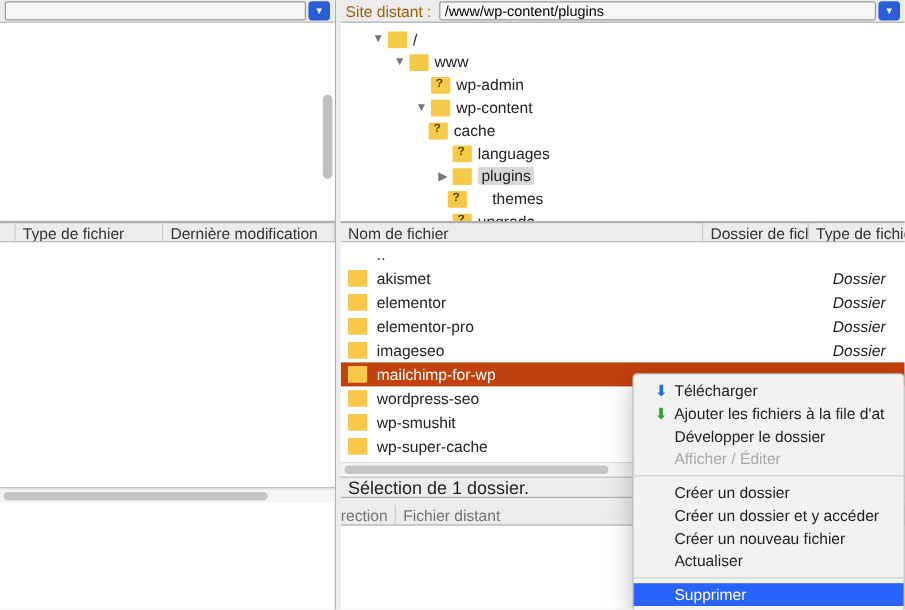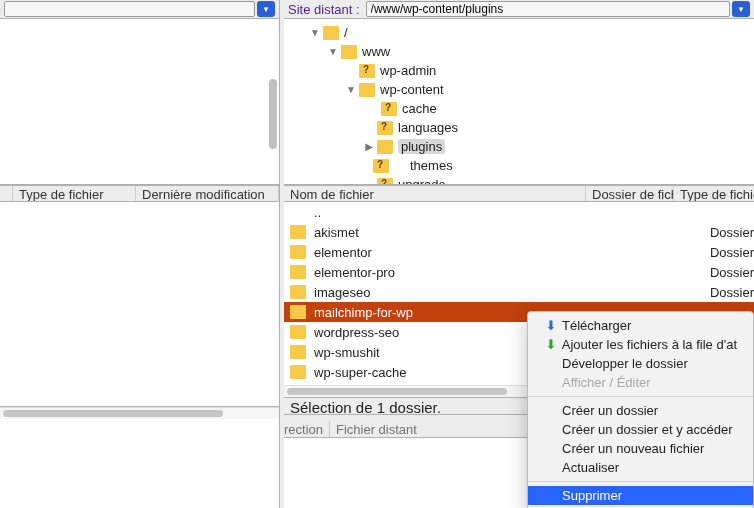--- a/index.html
+++ b/index.html
@@ -1,37 +1,37 @@
 <!DOCTYPE html>
 <html><head>
 <meta charset="utf-8">
 <style>
 * { margin: 0; padding: 0; box-sizing: border-box; font-family: -apple-system, Helvetica, Arial, sans-serif; font-size: 13px; }
 body { width: 754px; height: 508px; background: #ececec; overflow: hidden; position: relative; }
 .left-pane { position: absolute; left: 0; top: 0; width: 280px; height: 508px; background: #fff; border-right: 1px solid #b0b0b0; }
 .right-pane { position: absolute; left: 284px; top: 0; width: 470px; height: 508px; background: #fff; }
 .topbar { height: 19px; background: #ececec; border-bottom: 1px solid #b0b0b0; display: flex; align-items: center; padding: 0 4px; }
-.siteloc-label { font-size: 13px; color: #4c1d95; margin-right: 6px; white-space: nowrap; }
+.siteloc-label { font-size: 13px; color: #a16207; margin-right: 6px; white-space: nowrap; }
 .siteloc-input { flex: 1; height: 16px; border: 1px solid #999; border-radius: 2px; background: #f7f7f7; font-size: 12px; padding: 0 4px; }
 .dropbtn { width: 18px; height: 16px; background: #2a5ed8; border-radius: 3px; display: flex; align-items: center; justify-content: center; color: #fff; font-size: 9px; margin-left: 2px; }
 .tree-area { height: 166px; background: #fff; border-bottom: 1px solid #b0b0b0; overflow: auto; position: relative; padding: 4px 0; }
 .tree-row { display: flex; align-items: center; height: 19px; font-size: 13px; color: #222; }
 .disclose { width: 10px; display: inline-flex; justify-content: center; color: #777; font-size: 10px; margin-right: 3px; }
 .folder { width: 16px; height: 14px; margin-right: 5px; display: inline-block; position: relative; }
 .folder::before { content: ""; position: absolute; inset: 0; background: #f7c948; border-radius: 1px; }
 .folder.q::after { content: "?"; position: absolute; left: 4px; top: 0px; font-size: 10px; font-weight: bold; color: #5a4300; }
 .sel-tag { background: #d8d8d8; border-radius: 2px; padding: 0 3px; }
 .columns { height: 17px; background: #ececec; border-top: 1px solid #b0b0b0; border-bottom: 1px solid #b0b0b0; display: flex; font-size: 12px; color: #333; }
 .col { border-right: 1px solid #ccc; padding: 1px 6px; white-space: nowrap; overflow: hidden; }
 .filelist { background: #fff; overflow-x: hidden; position: relative; }
 .frow { display: flex; align-items: center; height: 20px; padding-left: 6px; font-size: 14px; color: #222; }
 .frow.selected { background: #c2410c; color: #fff; }
 .frow .folder { margin-right: 8px; }
 .frow .fname { flex: 1; }
-.frow .ftype { width: 80px; text-align: right; padding-left: 4px; }
+.frow .ftype { width: 80px; text-align: center; padding-left: 4px; font-style: italic; }
 .statusline { height: 18px; background: #ececec; border-top: 1px solid #b0b0b0; border-bottom: 1px solid #b0b0b0; font-size: 15px; padding: 1px 6px; color: #222; }
 .queue-hdr { height: 17px; background: #ececec; border-bottom: 1px solid #b0b0b0; display: flex; font-size: 12px; color: #737373; }
 .left-tree-empty { height: 166px; background: #fff; border-bottom: 1px solid #b0b0b0; position: relative; }
 .left-scroll { position: absolute; right: 2px; top: 60px; width: 8px; height: 70px; background: #c0c0c0; border-radius: 4px; }
 .left-cols { height: 17px; background: #ececec; border-top: 1px solid #b0b0b0; border-bottom: 1px solid #b0b0b0; display: flex; font-size: 12px; color: #333; }
 .left-filelist { height: 205px; background: #fff; border-bottom: 1px solid #b0b0b0; }
 .context-menu { position: absolute; left: 527px; top: 311px; width: 227px; background: #f2f2f2; border: 1px solid #bbb; border-radius: 4px; box-shadow: 0 6px 20px rgba(0,0,0,0.25); padding: 4px 0; z-index: 100; }
 .cm-item { height: 19px; display: flex; align-items: center; padding: 0 16px; font-size: 13px; color: #222; white-space: nowrap; }
 .cm-item.disabled { color: #a8a8a8; }
 .cm-item.hl { background: #2862ff; color: #fff; }
@@ -80,21 +80,21 @@
       <div class="tree-row" style="padding-left: 62px;">
         <span class="disclose"></span>
         <span class="folder q"></span>
         <span>wp-admin</span>
       </div>
       <div class="tree-row" style="padding-left: 62px;">
         <span class="disclose">▼</span>
         <span class="folder"></span>
         <span>wp-content</span>
       </div>
-      <div class="tree-row" style="padding-left: 84px;">
+      <div class="tree-row" style="padding-left: 60px;">
         <span class="disclose"></span>
         <span class="folder q"></span>
         <span>cache</span>
       </div>
       <div class="tree-row" style="padding-left: 80px;">
         <span class="disclose"></span>
         <span class="folder q"></span>
         <span>languages</span>
       </div>
       <div class="tree-row" style="padding-left: 80px;">

